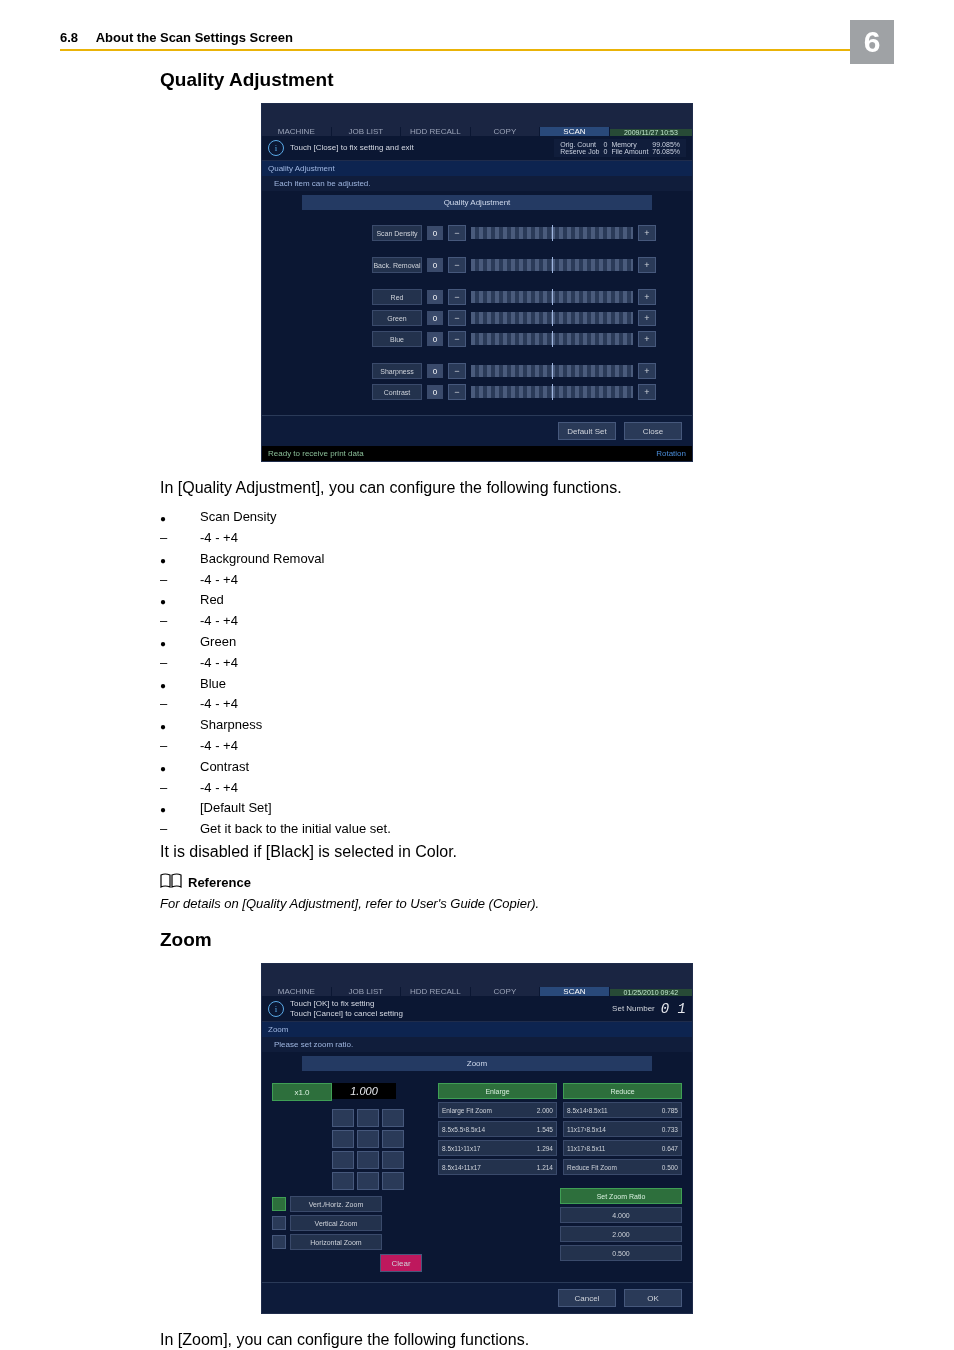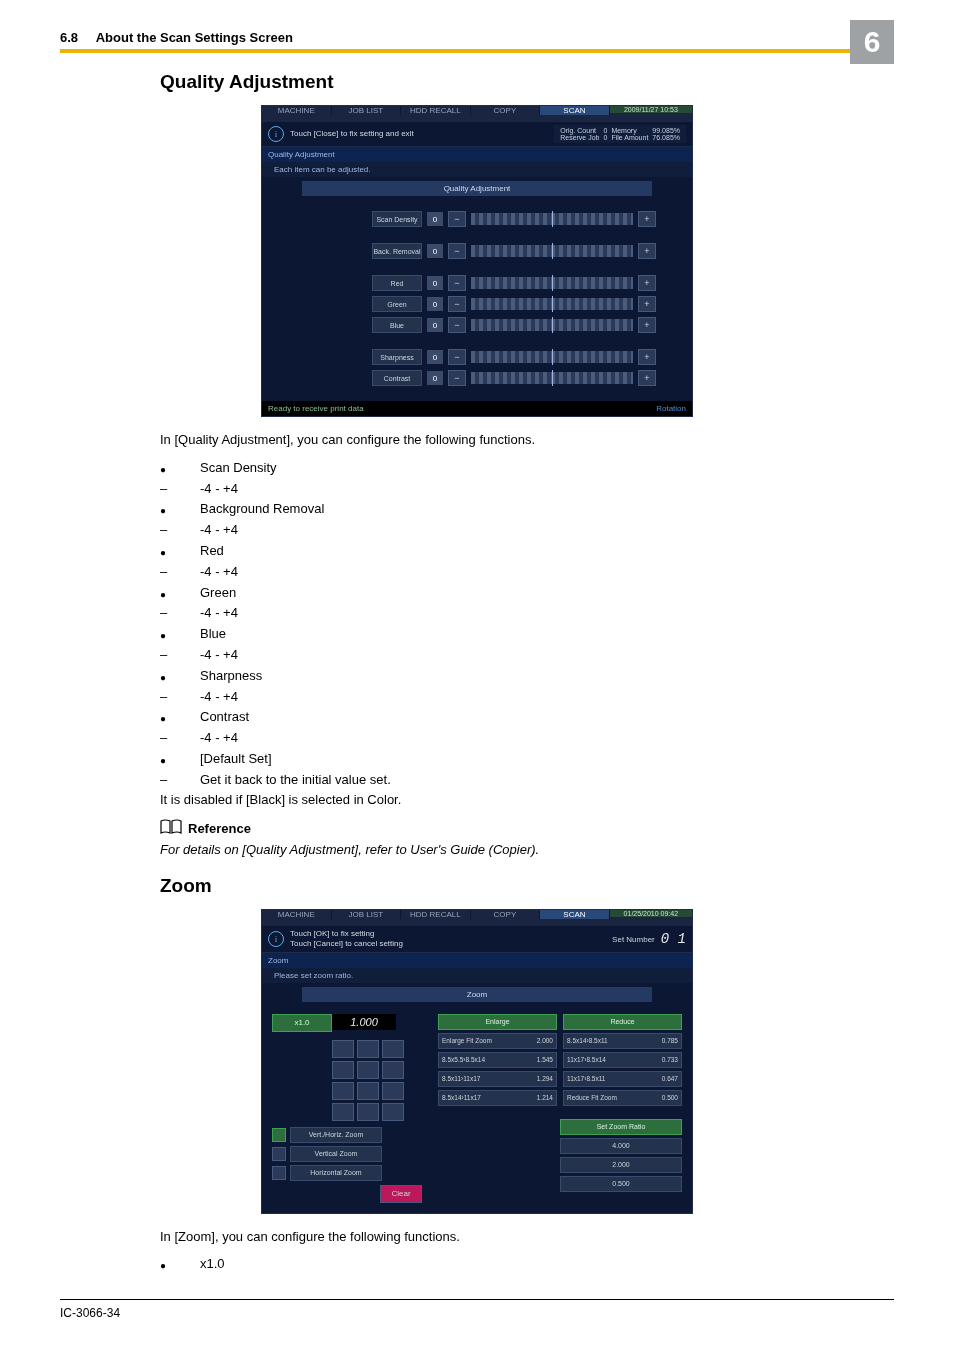--- a/index.html
+++ b/index.html
@@ -1,35 +1,35 @@
 <!DOCTYPE html>
 <html><head>
 <meta charset="utf-8">
 <style>
   html,body{margin:0;padding:0;background:#fff;font-family:Arial,Helvetica,sans-serif;color:#000}
   .page{width:954px;min-height:1350px;margin:0 auto;position:relative;box-sizing:border-box;padding:30px 60px 40px 60px}
-  .header-row{display:flex;align-items:center;border-bottom:4px solid #eab308;padding-bottom:4px;margin-bottom:18px}
+  .header-row{display:flex;align-items:center;border-bottom:2px solid #eab308;padding-bottom:4px;margin-bottom:18px}
   .header-left{font-size:13px}
   .header-left .sec-num{font-weight:bold;margin-right:14px}
   .header-left .sec-title{font-weight:bold}
   .chapter-badge{position:absolute;right:60px;top:20px;width:44px;height:44px;background:#9fa2a5;color:#fff;font-size:30px;font-weight:bold;display:flex;align-items:center;justify-content:center}
   .h2{font-weight:bold;font-size:19px;margin:14px 0 12px 100px}
-  .body-text{font-size:13px;margin:0 0 8px 100px;line-height:1.45}
+  .body-text{font-size:16px;margin:0 0 8px 100px;line-height:1.45}
   ul.funclist{list-style:none;margin:0 0 0 100px;padding:0;font-size:13px;line-height:1.6}
   ul.funclist li{position:relative;padding-left:40px}
   ul.funclist li.bullet::before{content:"\25CF";position:absolute;left:0;font-size:10px;top:4px}
   ul.funclist li.dash::before{content:"\2013";position:absolute;left:0;top:0}
   .ref-row{display:flex;align-items:center;margin:10px 0 4px 100px;font-size:13px;font-weight:bold}
   .ref-icon{margin-right:6px}
   .ref-text{font-style:italic;font-size:13px;margin:0 0 18px 100px}
   .footer{position:absolute;left:60px;right:60px;bottom:30px;border-top:1px solid #000;padding-top:6px;display:flex;font-size:12px}
 
   
   .panel-shell{width:430px;margin:6px auto 14px auto;background:#0b1733;color:#cfd3da;font-size:9px;font-family:Arial,Helvetica,sans-serif;border:1px solid #1f2c4b}
-  .panel-tabs{display:flex;background:#1a2542;height:16px;align-items:flex-start}
+  .panel-tabs{display:flex;background:#1a2542;height:32px;align-items:flex-end}
   .panel-tabs .tab{flex:1;border-right:1px solid #0b1733;display:flex;align-items:center;justify-content:center;color:#9aa3b8;font-size:8px}
   .panel-tabs .tab.active{background:#29497a;color:#fff}
   .panel-tabs .time{flex:1.2;background:#274a36;color:#bfe6cb;font-size:7px;display:flex;align-items:center;justify-content:center}
   .info-row{display:flex;align-items:center;padding:3px 6px;border-bottom:1px solid #1f2c4b}
   .info-row .i-icon{width:14px;height:14px;border-radius:50%;border:1px solid #5aa9e6;color:#5aa9e6;display:flex;align-items:center;justify-content:center;font-size:9px;font-family:Georgia,serif;margin-right:6px}
   .info-row .info-text{color:#d5d9e3;font-size:8px;flex:1;line-height:1.2}
   .stats{background:#101d3b;padding:2px 6px;color:#c9d0de;font-size:7px;display:grid;grid-template-columns:auto auto auto auto;column-gap:4px}
   .section-bar{background:#0d2450;color:#9fb6e0;padding:3px 6px;font-size:8px}
   .sub-bar{background:#101d3b;color:#9fb6e0;padding:3px 12px;font-size:8px}
   .mid-title{background:#243a63;color:#cfd9ec;text-align:center;padding:3px 0;font-size:8px;margin:4px 40px}
@@ -157,20 +157,24 @@
         <div class="btn">+</div>
       </div>
       <div class="slider-row">
         <div class="lbl">Contrast</div>
         <div class="val">0</div>
         <div class="btn">−</div>
         <div class="bar"></div>
         <div class="btn">+</div>
       </div>
     </div>
+    <div class="bottom-bar">
+      <div class="bbtn">Default Set</div>
+      <div class="bbtn">Close</div>
+    </div>
     <div class="status-line">
       <span>Ready to receive print data</span>
       <span class="rot">Rotation</span>
     </div>
   </div>
 
   <div class="body-text">In [Quality Adjustment], you can configure the following functions.</div>
   <ul class="funclist" id="qa-list">
       <li class="bullet">Scan Density</li>
       <li class="dash">-4 - +4</li>
@@ -303,20 +307,24 @@
             </div>
         </div>
         <div class="set-ratio" id="set-ratio-col" style="width:50%;margin-left:auto">
           <div class="hdr">Set Zoom Ratio</div>
         <div class="opt">4.000</div>
             <div class="opt">2.000</div>
             <div class="opt">0.500</div>
           </div>
       </div>
     </div>
+    <div class="bottom-bar">
+      <div class="bbtn">Cancel</div>
+      <div class="bbtn">OK</div>
+    </div>
   </div>
 
   <div class="body-text">In [Zoom], you can configure the following functions.</div>
   <ul class="funclist" id="zoom-list">
       <li class="bullet">x1.0</li>
     </ul>
 
   <div class="footer">
     <span>IC-306</span>
     <span>6-34</span>

